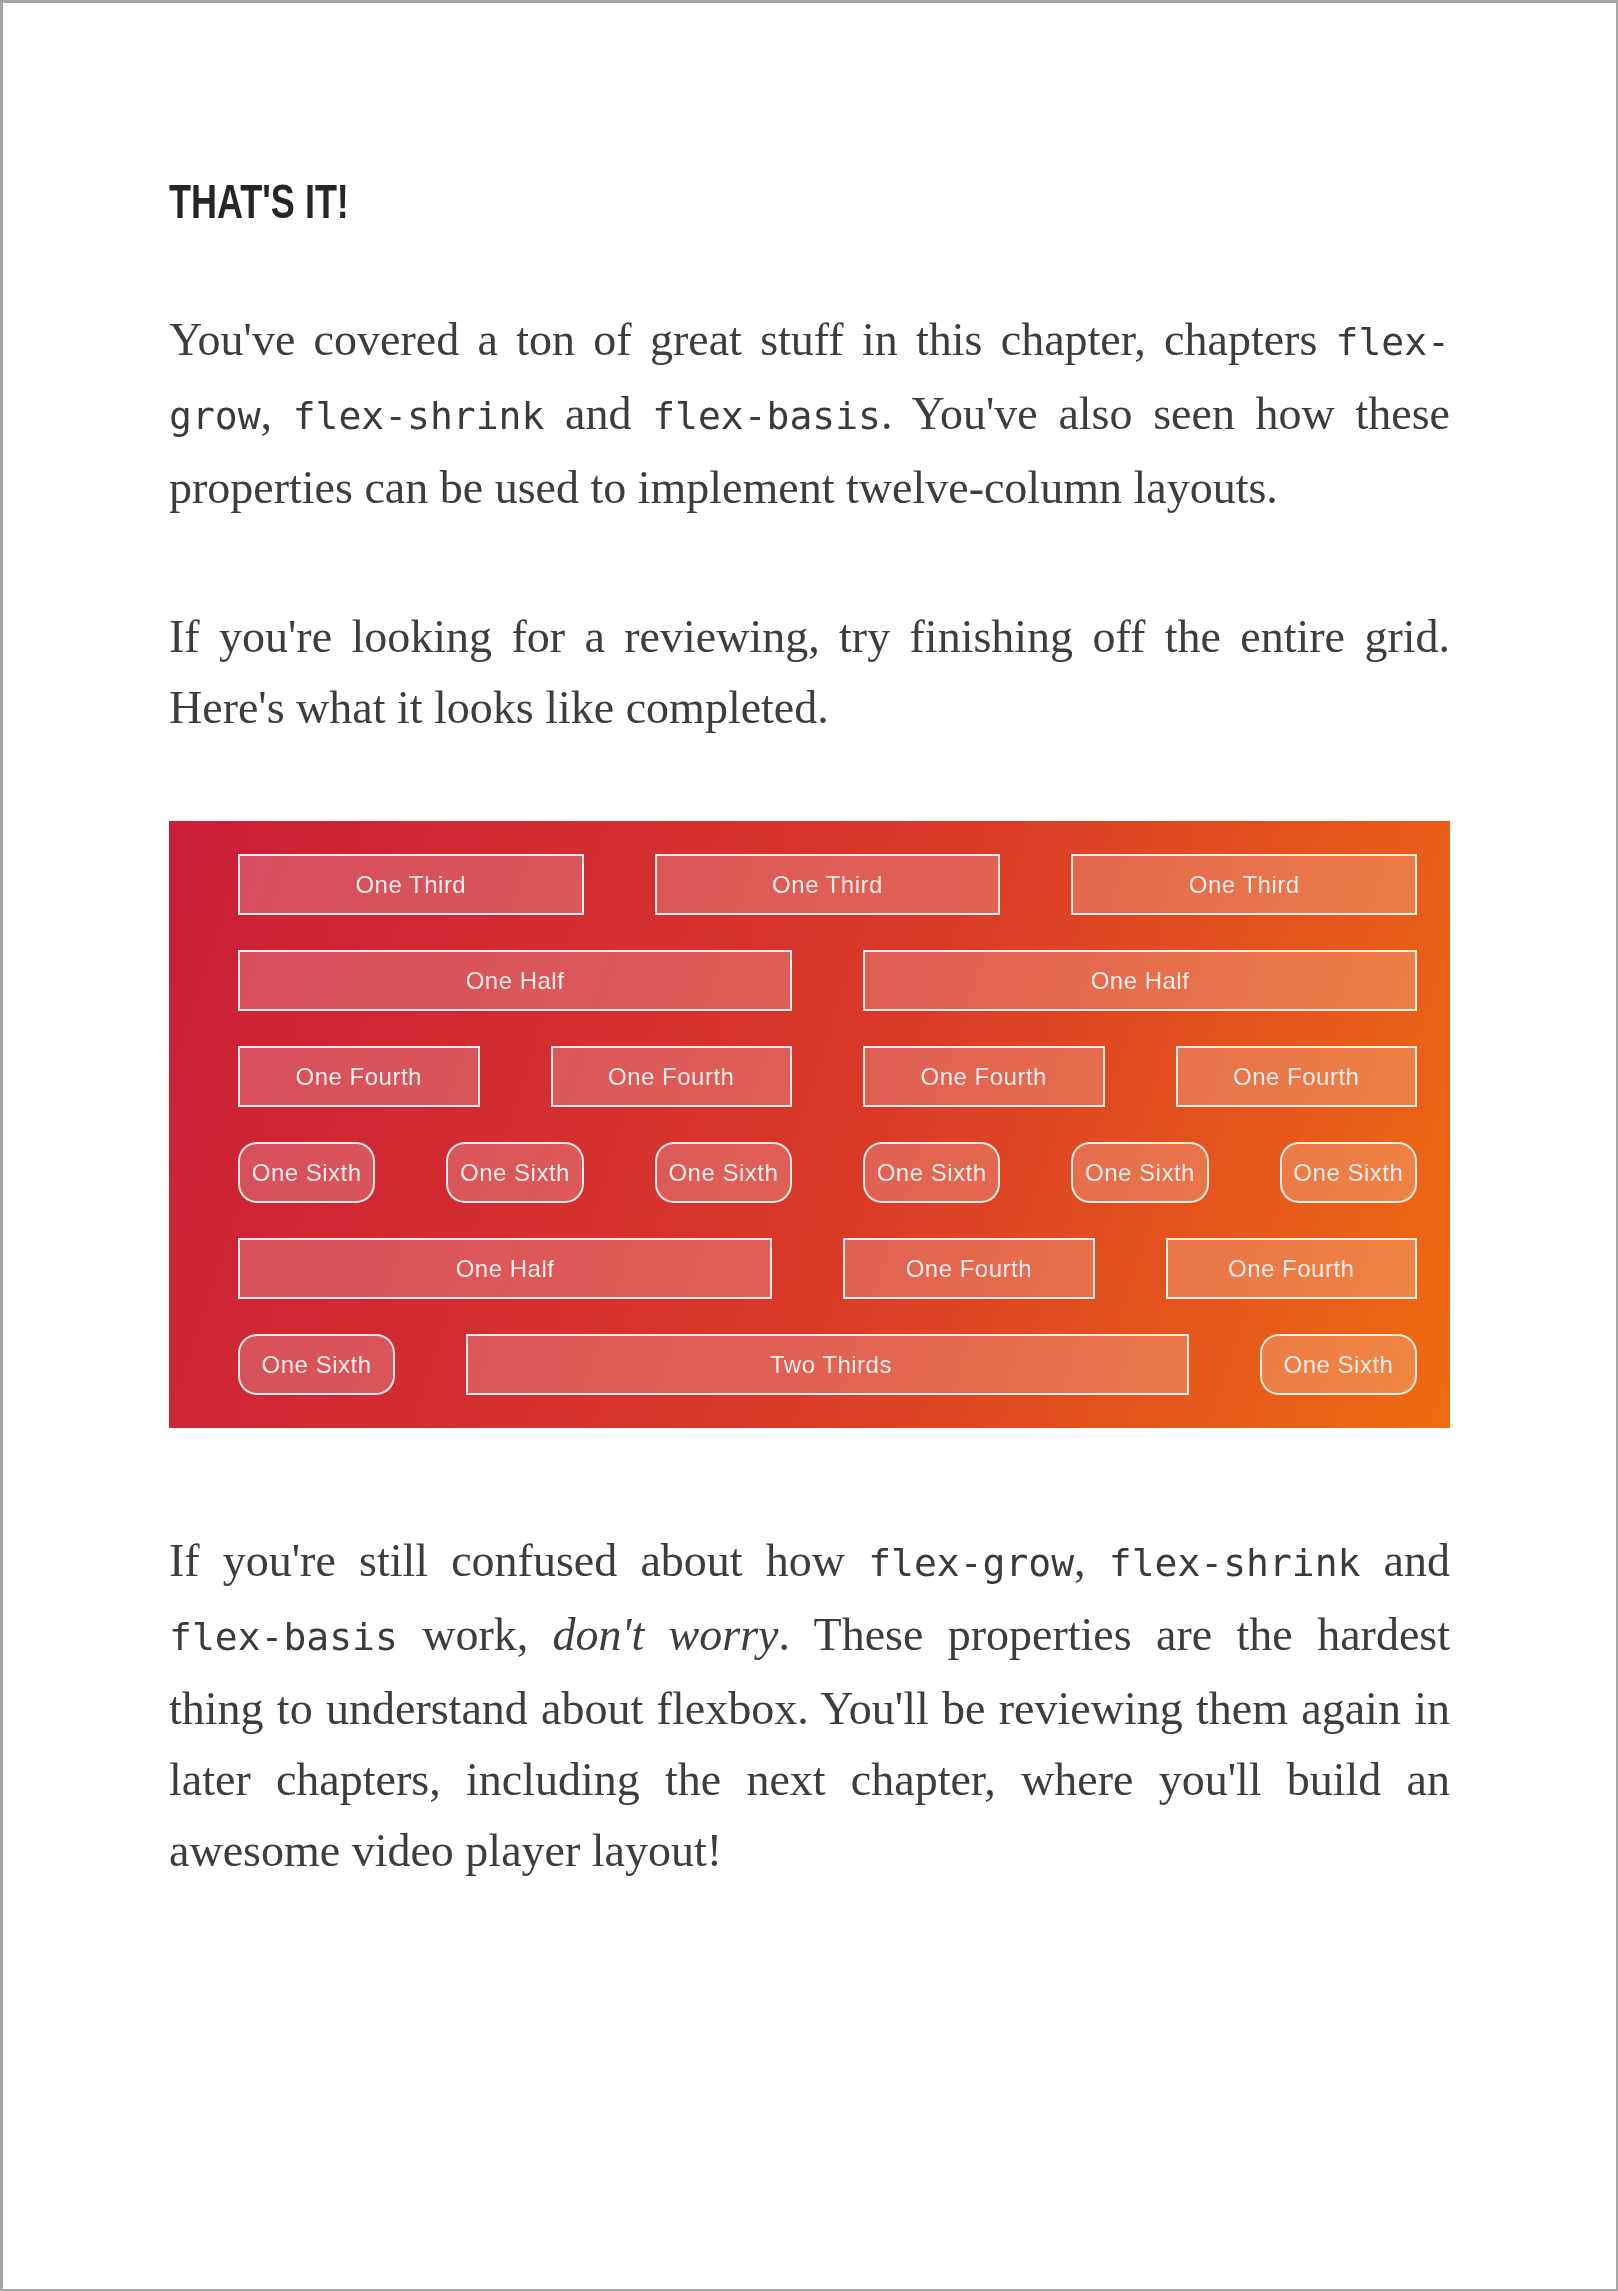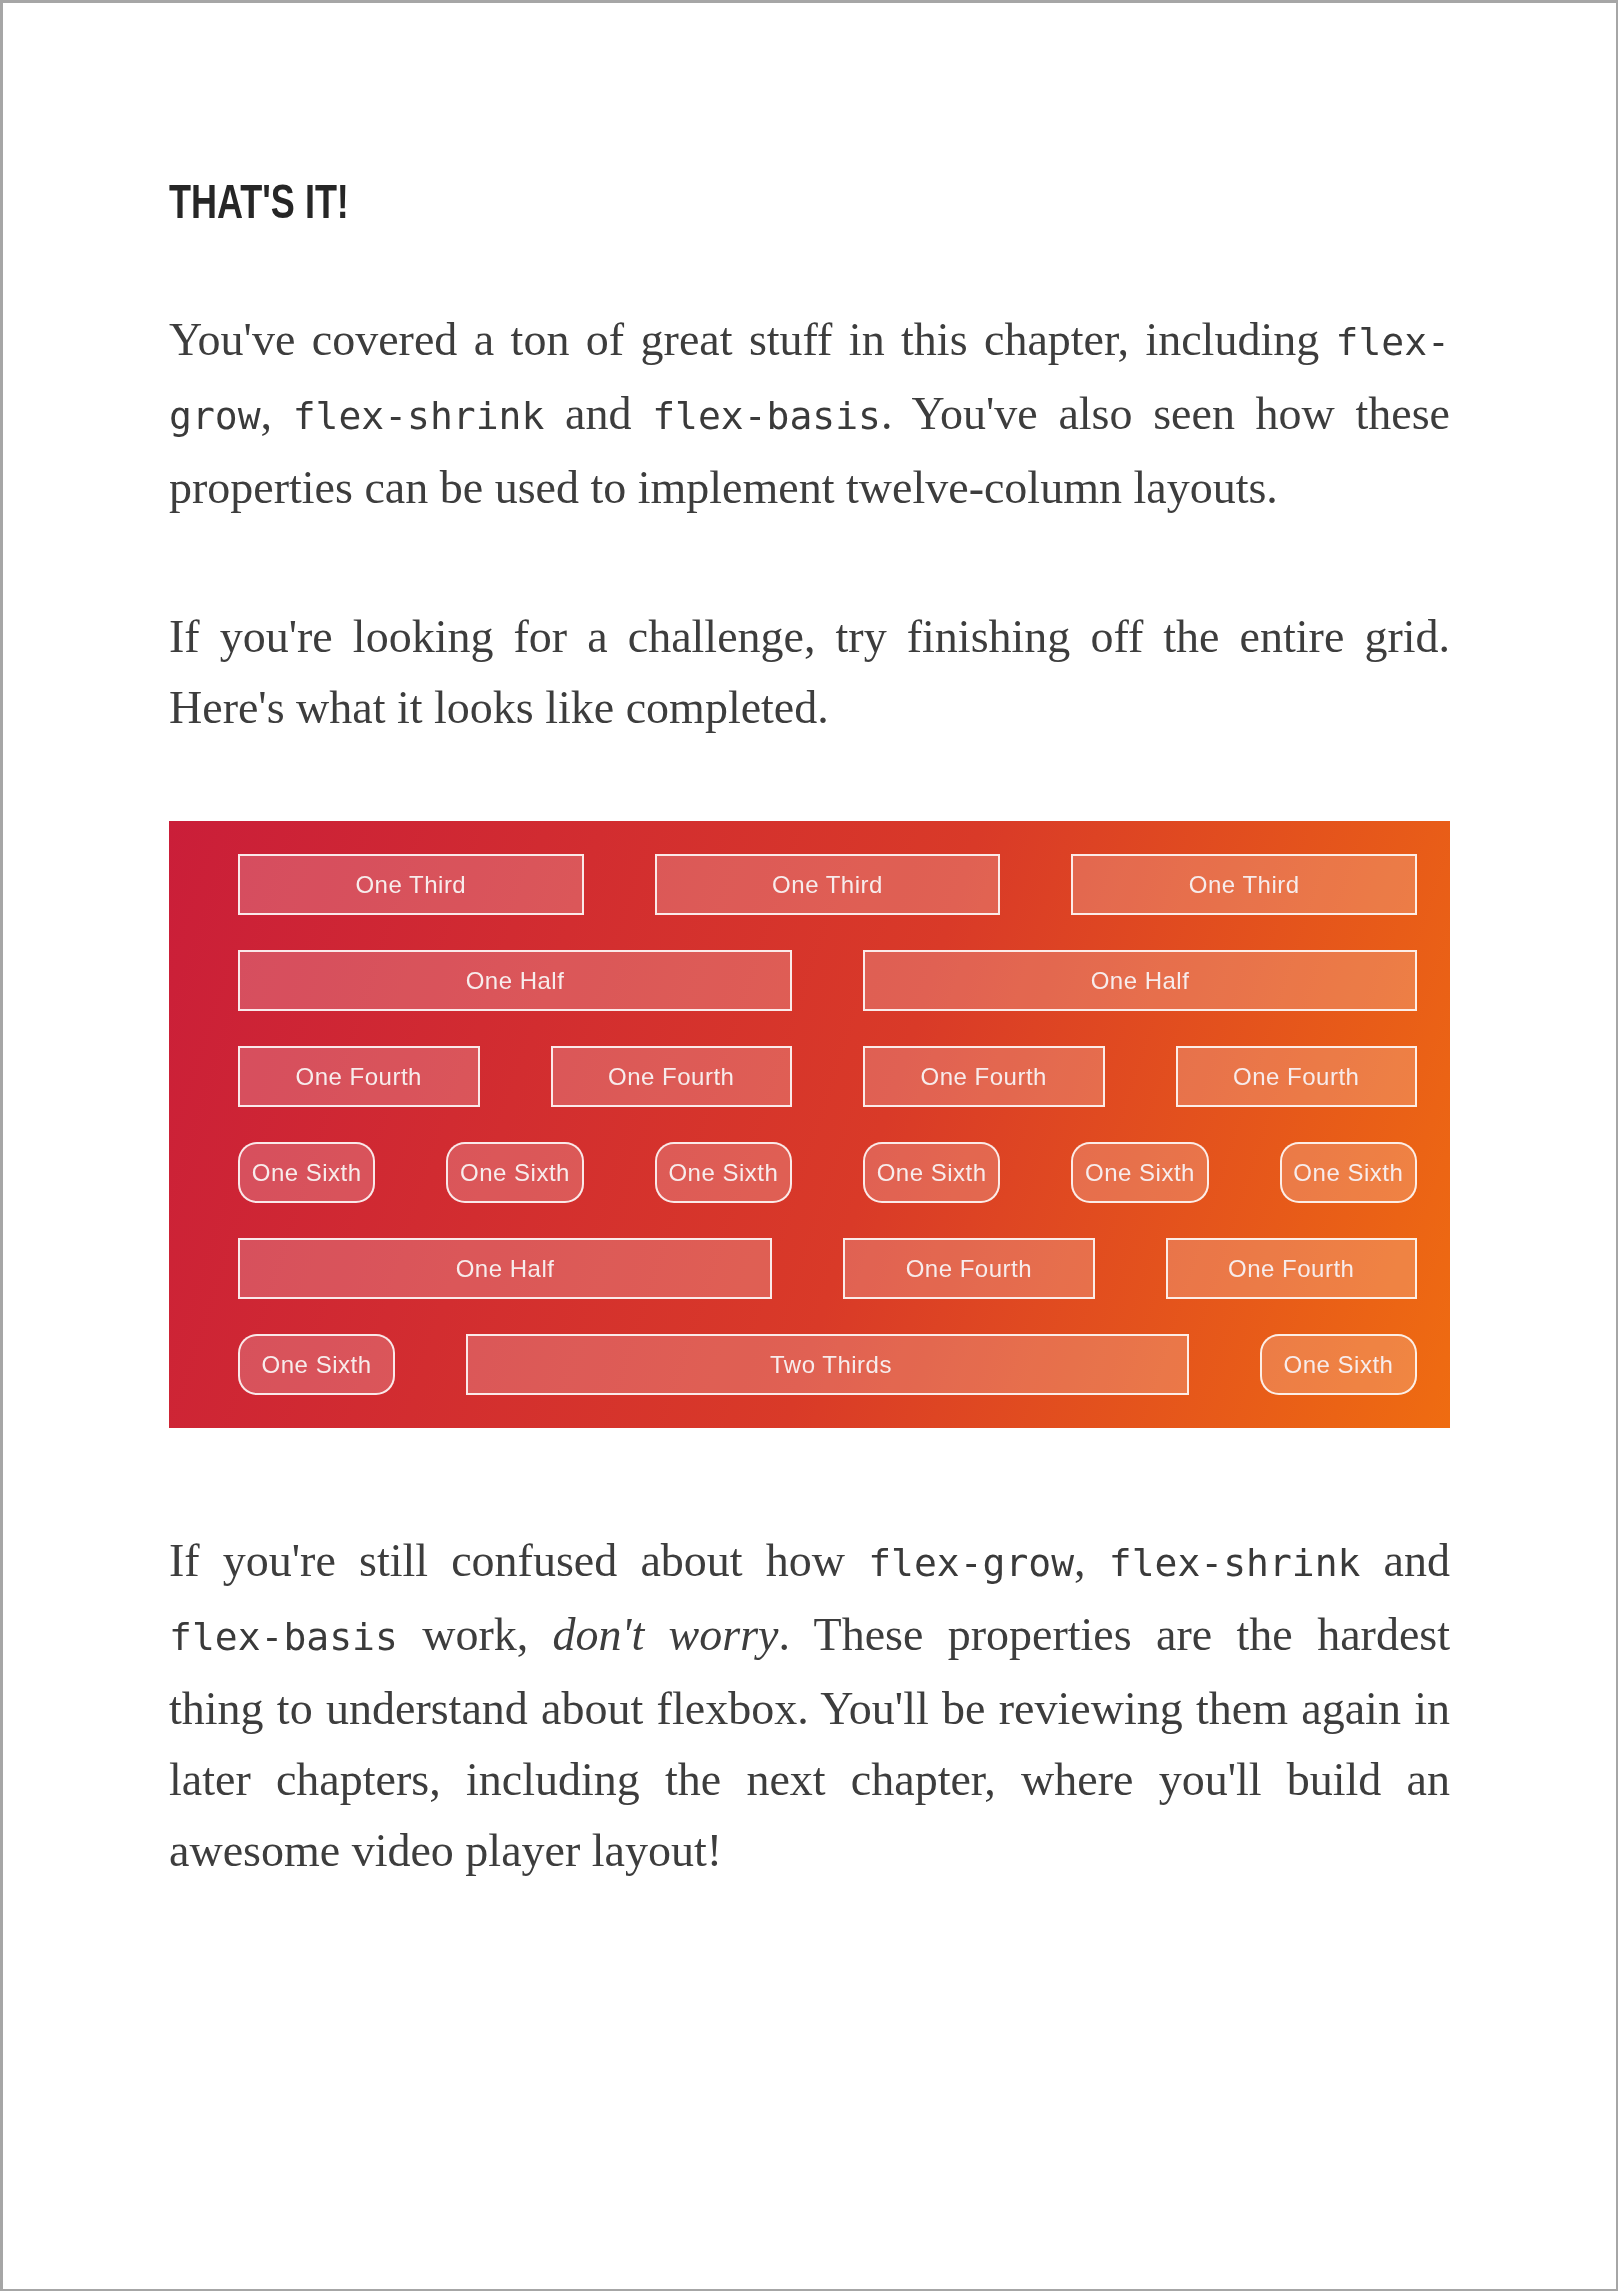--- a/index.html
+++ b/index.html
@@ -82,23 +82,23 @@
   .span-sixth      { width: calc((100% - 175px) / 6); border-radius: 19px; }
   .span-two-thirds { width: calc((100% - 175px) * 2 / 3 + 105px); padding-left: 7px; }
 </style>
 </head>
 <body>
 
 <div class="content">
 
   <h2 class="page-heading"><span class="condense">THAT'S IT!</span></h2>
 
-  <p class="body-text"><span>You've covered a ton of great stuff in this chapter, including </span><span class="code">flex-grow</span><span>, </span><span class="code">flex-shrink</span><span> and </span><span class="code">flex-basis</span><span>. You've also seen how these properties can be used to implement twelve-column layouts.</span></p>
+  <p class="body-text"><span>You've covered a ton of great stuff in this chapter, chapters </span><span class="code">flex-grow</span><span>, </span><span class="code">flex-shrink</span><span> and </span><span class="code">flex-basis</span><span>. You've also seen how these properties can be used to implement twelve-column layouts.</span></p>
 
-  <p class="body-text"><span>If you're looking for a challenge, try finishing off the entire grid. Here's what it looks like completed.</span></p>
+  <p class="body-text"><span>If you're looking for a reviewing, try finishing off the entire grid. Here's what it looks like completed.</span></p>
 
   <figure class="grid-figure">
     <div class="grid-row">
       <div class="grid-cell span-third">
           <span class="cell-label">One Third</span>
         </div>
       <div class="grid-cell span-third">
           <span class="cell-label">One Third</span>
         </div>
       <div class="grid-cell span-third">

